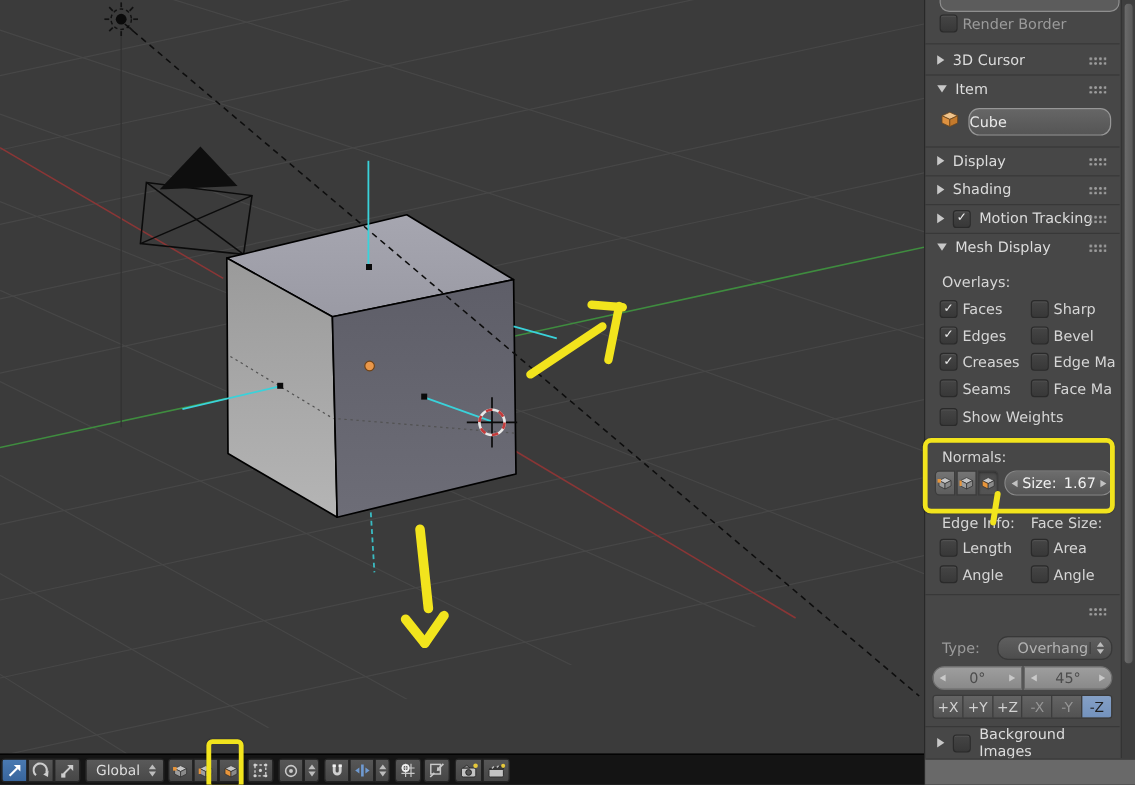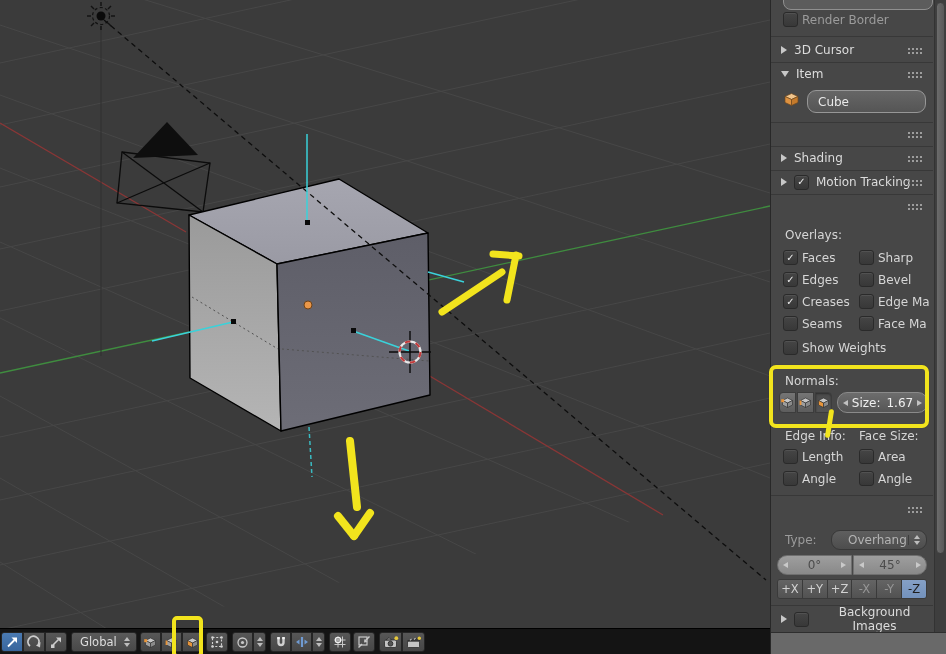--- a/index.html
+++ b/index.html
@@ -1,20 +1,20 @@
 <!DOCTYPE html>
 <html><head>
 <meta charset="utf-8">
 <style>
   html,body{margin:0;padding:0;background:#222;}
   .stage{position:relative;width:946px;height:654px;overflow:hidden;background:#3b3b3b;
          font-family:"DejaVu Sans",sans-serif;font-size:12px;color:#d4d4d4;-webkit-user-select:none;user-select:none;}
   .abs{position:absolute;}
   
-  .panel{position:absolute;left:770px;top:0;width:176px;height:654px;background:#474747;border-left:1px solid #282828;text-align:center;}
+  .panel{position:absolute;left:770px;top:0;width:176px;height:654px;background:#474747;border-left:1px solid #282828;}
   .panel .lbl{position:absolute;white-space:nowrap;color:#d6d6d6;}
   .panel .gray{color:#9b9b9b;}
   .sep{position:absolute;left:0;width:162px;height:0;border-top:1px solid #383838;}
   .phead{position:absolute;left:0;width:162px;height:20px;display:flex;align-items:center;gap:7px;padding-left:10px;box-sizing:border-box;color:#dcdcdc;}
   .tri-r{width:0;height:0;border-left:6px solid #c8c8c8;border-top:4px solid transparent;border-bottom:4px solid transparent;}
   .tri-d{width:0;height:0;border-top:6px solid #c8c8c8;border-left:4px solid transparent;border-right:4px solid transparent;}
   .dots{position:absolute;width:15px;height:7px;background-image:radial-gradient(circle,#9d9d9d 1px,transparent 1.3px);background-size:4px 4px;}
   .cb{position:absolute;width:13px;height:13px;border-radius:3px;background:linear-gradient(#454545,#383838);
       border:1px solid #2a2a2a;box-shadow:inset 0 1px 0 rgba(255,255,255,.07);
       display:flex;align-items:center;justify-content:center;font-size:10px;color:#ececec;line-height:1;}
@@ -330,43 +330,51 @@
       <span class="tri-d"></span>
       <span>Item</span>
     </div>
     <span class="dots" style="left:136px;top:71px"></span>
 
     <svg class="abs" style="left:12px;top:91px" width="17" height="16">
       <polygon points="2,5.5 8.5,2.5 15,5.5 8.5,8.5" fill="#f0c48c" stroke="#6e4920" stroke-width=".7"></polygon>
       <polygon points="2,5.5 8.5,8.5 8.5,14.5 2,11.5" fill="#dd9140" stroke="#6e4920" stroke-width=".7"></polygon>
       <polygon points="15,5.5 8.5,8.5 8.5,14.5 15,11.5" fill="#c47a2c" stroke="#6e4920" stroke-width=".7"></polygon>
     </svg>
-    <div class="field" style="left:36px;top:90px;width:119px;height:23px;padding-left:10px">
+    <div class="field" style="left:36px;top:90px;width:119px;height:23px;">
       <span>Cube</span>
     </div>
 
     <div class="sep" style="top:122px"></div>
+    <div class="phead" style="top:124px">
+      <span class="tri-r"></span>
+      <span>Display</span>
+    </div>
     <span class="dots" style="left:136px;top:131px"></span>
 
     <div class="sep" style="top:146px"></div>
     <div class="phead" style="top:148px">
       <span class="tri-r"></span>
       <span>Shading</span>
     </div>
     <span class="dots" style="left:136px;top:155px"></span>
 
     <div class="sep" style="top:170px"></div>
     <div class="phead" style="top:172px">
       <span class="tri-r"></span>
       <span class="cb inline on">✓</span>
       <span>Motion Tracking</span>
     </div>
     <span class="dots" style="left:136px;top:179px"></span>
 
     <div class="sep" style="top:194px"></div>
+    <div class="phead" style="top:196px">
+      <span class="tri-d"></span>
+      <span>Mesh Display</span>
+    </div>
     <span class="dots" style="left:136px;top:203px"></span>
 
     <span class="lbl" style="left:14px;top:228px">Overlays:</span>
 
     <span class="cb on" style="left:12px;top:250px">✓</span>
     <span class="lbl" style="left:31px;top:251px">Faces</span>
     <span class="cb" style="left:88px;top:250px"></span>
     <span class="lbl" style="left:107px;top:251px">Sharp</span>
 
     <span class="cb on" style="left:12px;top:272px">✓</span>

